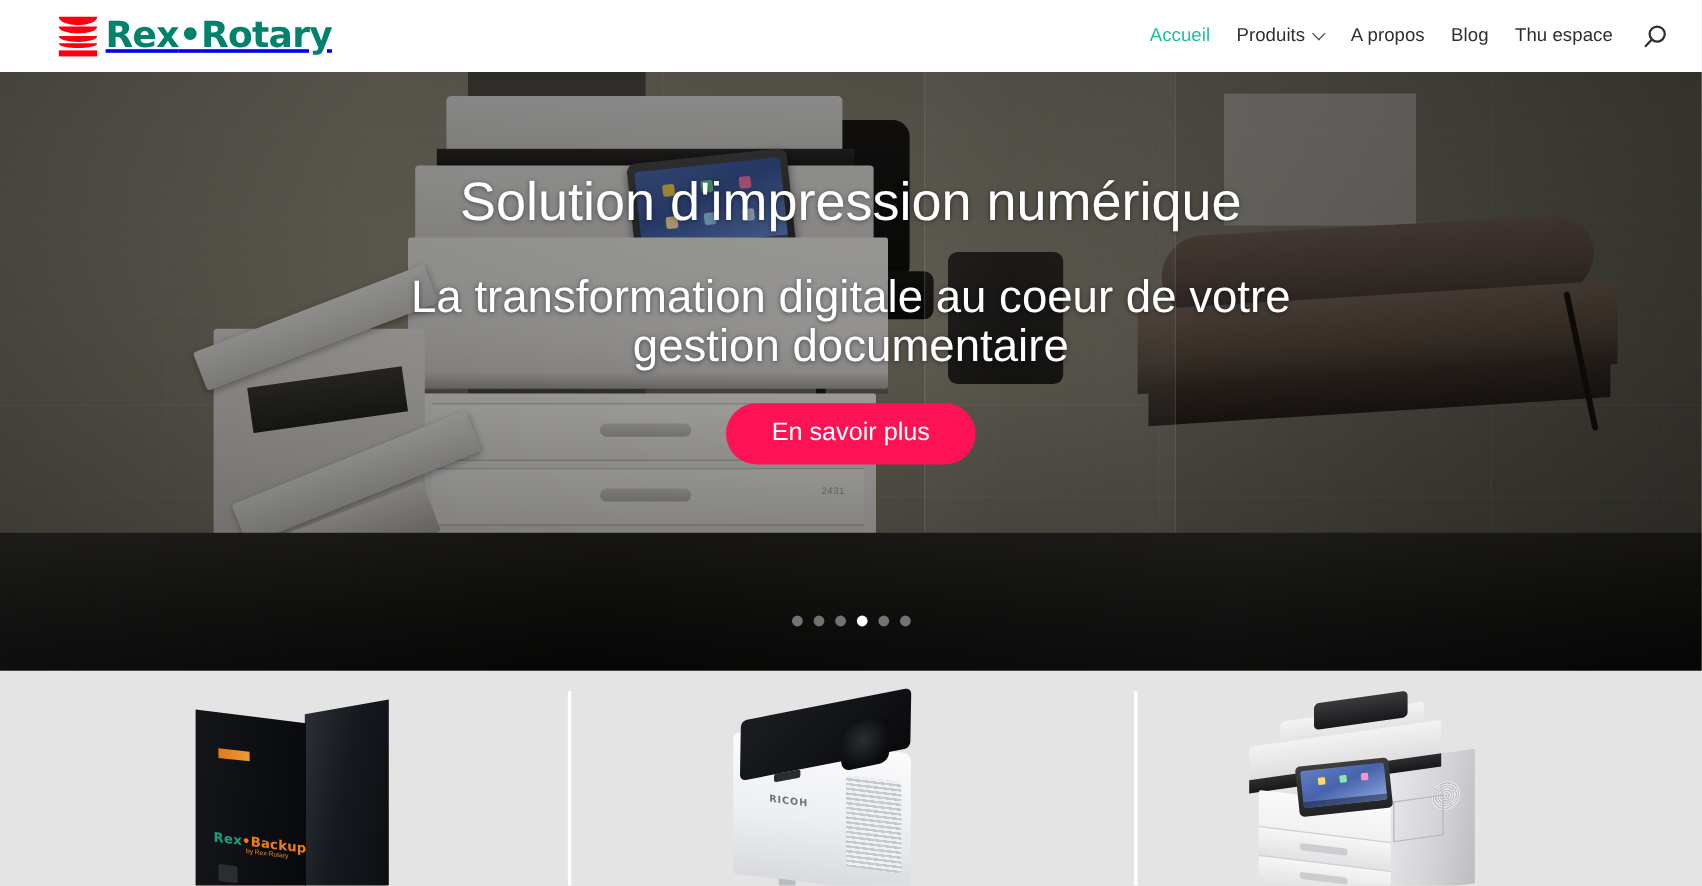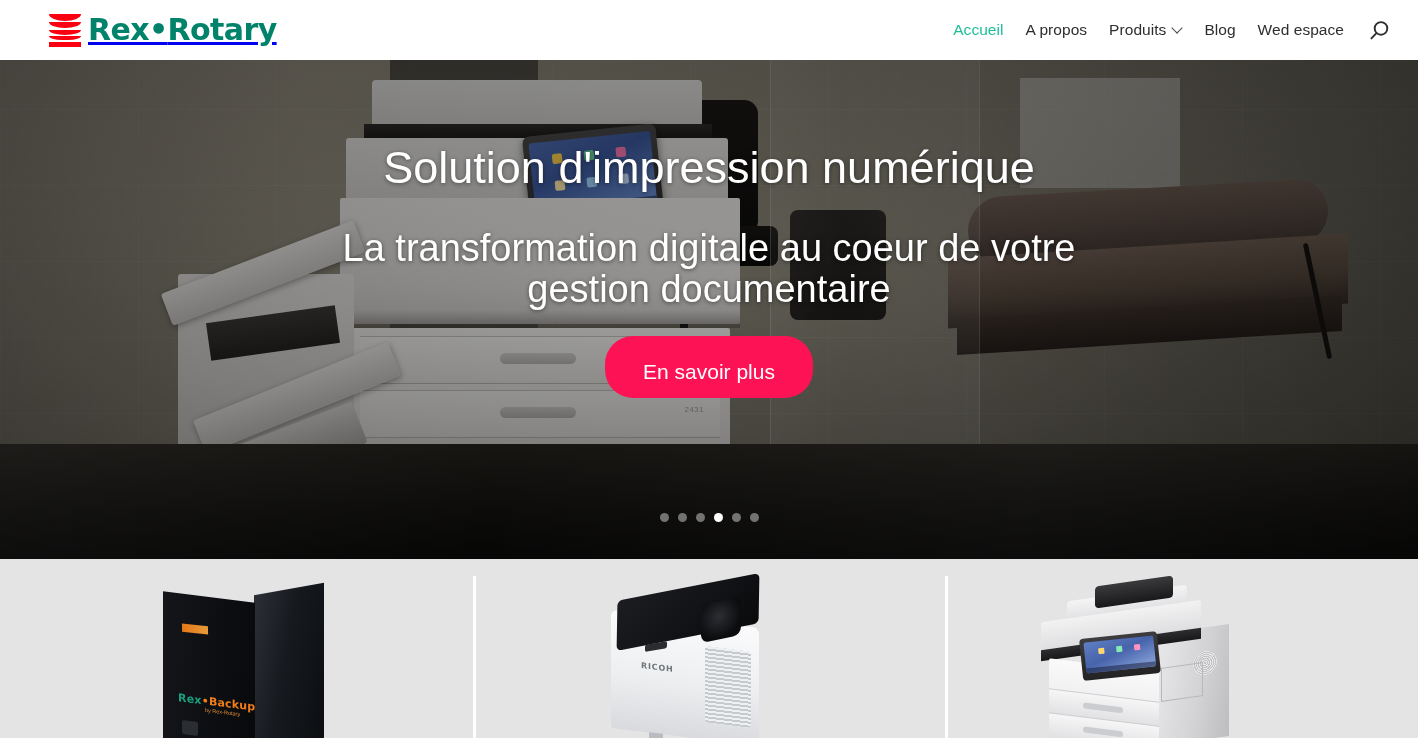--- a/index.html
+++ b/index.html
@@ -312,21 +312,21 @@
     max-width: 830px;
     text-shadow: 0 1px 4px rgba(0,0,0,0.5);
   }
   .hero-btn {
     margin-top: 26px;
     background: #fd1355;
     color: #ffffff;
     font-size: 21px;
     border: none;
     border-radius: 28px;
-    padding: 24px 38px 15px 38px;
+    padding: 13px 38px 15px 38px;
     cursor: pointer;
     font-family: "Liberation Sans", sans-serif;
     line-height: 1.1;
   }
   .dots {
     position: absolute; left: 0; right: 0; top: 453px;
     display: flex; justify-content: center; gap: 9px;
   }
   .dot {
     width: 9px; height: 9px; border-radius: 50%;
@@ -536,31 +536,31 @@
       <span class="bar b5"></span>
     </span>
     <span class="logo-text"><span>Rex</span><span class="dot">•</span><span>Rotary</span></span>
   </a>
 
   <nav class="nav">
     <div class="nav-item active">
       <span>Accueil</span>
     </div>
     <div class="nav-item">
-      <span>A propos</span>
-    </div>
-    <div class="nav-item">
       <span>Produits</span>
       <span class="chev"></span>
     </div>
     <div class="nav-item">
+      <span>A propos</span>
+    </div>
+    <div class="nav-item">
       <span>Blog</span>
     </div>
     <div class="nav-item">
-      <span>Wed espace</span>
+      <span>Thu espace</span>
     </div>
     <div class="search-btn">
       <svg width="21" height="21" viewBox="0 0 21 21">
         <circle cx="12" cy="8.4" r="6.3" fill="none" stroke="#2e2e2e" stroke-width="1.9"></circle>
         <line x1="7.2" y1="13.3" x2="2.4" y2="18.4" stroke="#2e2e2e" stroke-width="1.9" stroke-linecap="round"></line>
       </svg>
     </div>
   </nav>
 </div>
 

